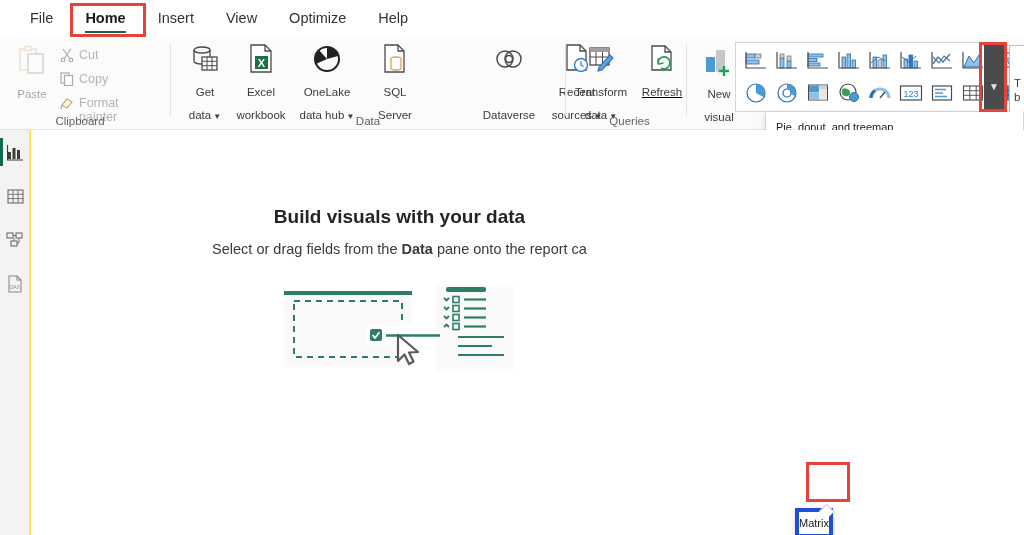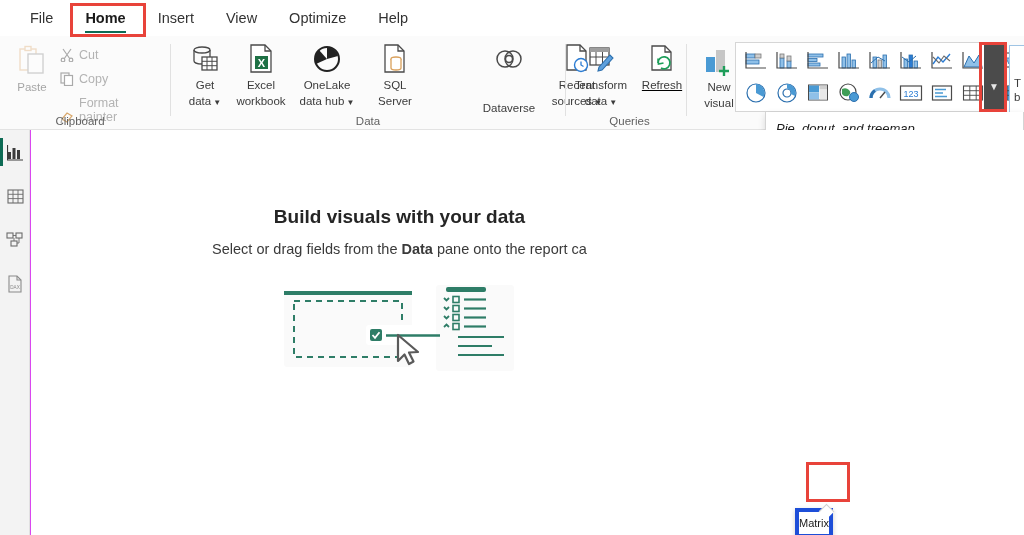--- a/index.html
+++ b/index.html
@@ -2,21 +2,21 @@
 <html><head>
 <meta charset="utf-8">
 <style>
   * { box-sizing: border-box; margin: 0; padding: 0; }
   html, body {
     width: 1024px; height: 535px;
     font-family: "Liberation Sans", sans-serif;
     background: #ffffff;
     overflow: hidden;
   }
-  #app { position: relative; width: 1024px; height: 535px; background: #d946ef; }
+  #app { position: relative; width: 1024px; height: 535px; background: #fde047; }
 
   
   .menubar {
     position: absolute; left: 0; top: 0; width: 1024px; height: 36px;
     background: #fff; display: flex; align-items: center;
     padding-left: 14px; gap: 0;
   }
   .menu-item {
     font-size: 14.5px; color: #333; padding: 6px 16px;
     position: relative; white-space: nowrap; cursor: default;
@@ -43,28 +43,28 @@
   }
   .rsep {
     position: absolute; top: 8px; width: 1px; height: 72px; background: #e1e1e1;
   }
   .ritem {
     position: absolute; display: flex; flex-direction: column;
     align-items: center; width: 62px; top: 6px; cursor: default;
   }
   .ritem .lbl {
     font-size: 11.5px; color: #3b3b3b; line-height: 13px;
-    text-align: left; margin-top: 3px;
+    text-align: left; margin-top: 10px;
   }
   .ritem .ico { height: 34px; display:flex; align-items:center; justify-content:center;}
   .dis .lbl, .dis .ico { opacity: .45; }
 
   
   .clip-small {
-    position: absolute; display:flex; align-items:flex-end; gap:5px;
+    position: absolute; display:flex; align-items:flex-start; gap:5px;
     font-size: 12.5px; color: #b3b3b3;
   }
 
   
   .gallery {
     position: absolute; left: 735px; top: 42px; width: 272px; height: 70px;
     background: #fff; border: 1px solid #d6d6d6;
   }
   .gal-row { position: absolute; left: 4px; display: flex; gap: 0px; }
   .gal-cell {
@@ -80,23 +80,22 @@
 
   
   .flyout {
     position: absolute; left: 765px; top: 112px; width: 259px; height: 423px;
     background: #fff; border: 1px solid #d4d4d4;
     border-top: none;
     box-shadow: 0 3px 7px rgba(0,0,0,.14);
     overflow: hidden;
   }
   .fly-head {
-    font-size: 13px; color: #1b1b1b; font-weight: normal;
+    font-size: 11px; color: #1b1b1b; font-weight: normal;
     padding: 9px 0 6px 10px;
-    font-style: italic;
   }
   .fly-row { display: flex; gap: 2px; padding: 0 0 4px 8px; flex-wrap: nowrap; }
   .fly-cell {
     width: 40px; height: 40px; display: flex; align-items: center;
     justify-content: center; cursor: default; position: relative;
   }
   .fly-scrollbar {
     position: absolute; right: 2px; top: 223px; width: 8px; height: 200px;
     background: #c8c8c8; border-radius: 1px;
   }

